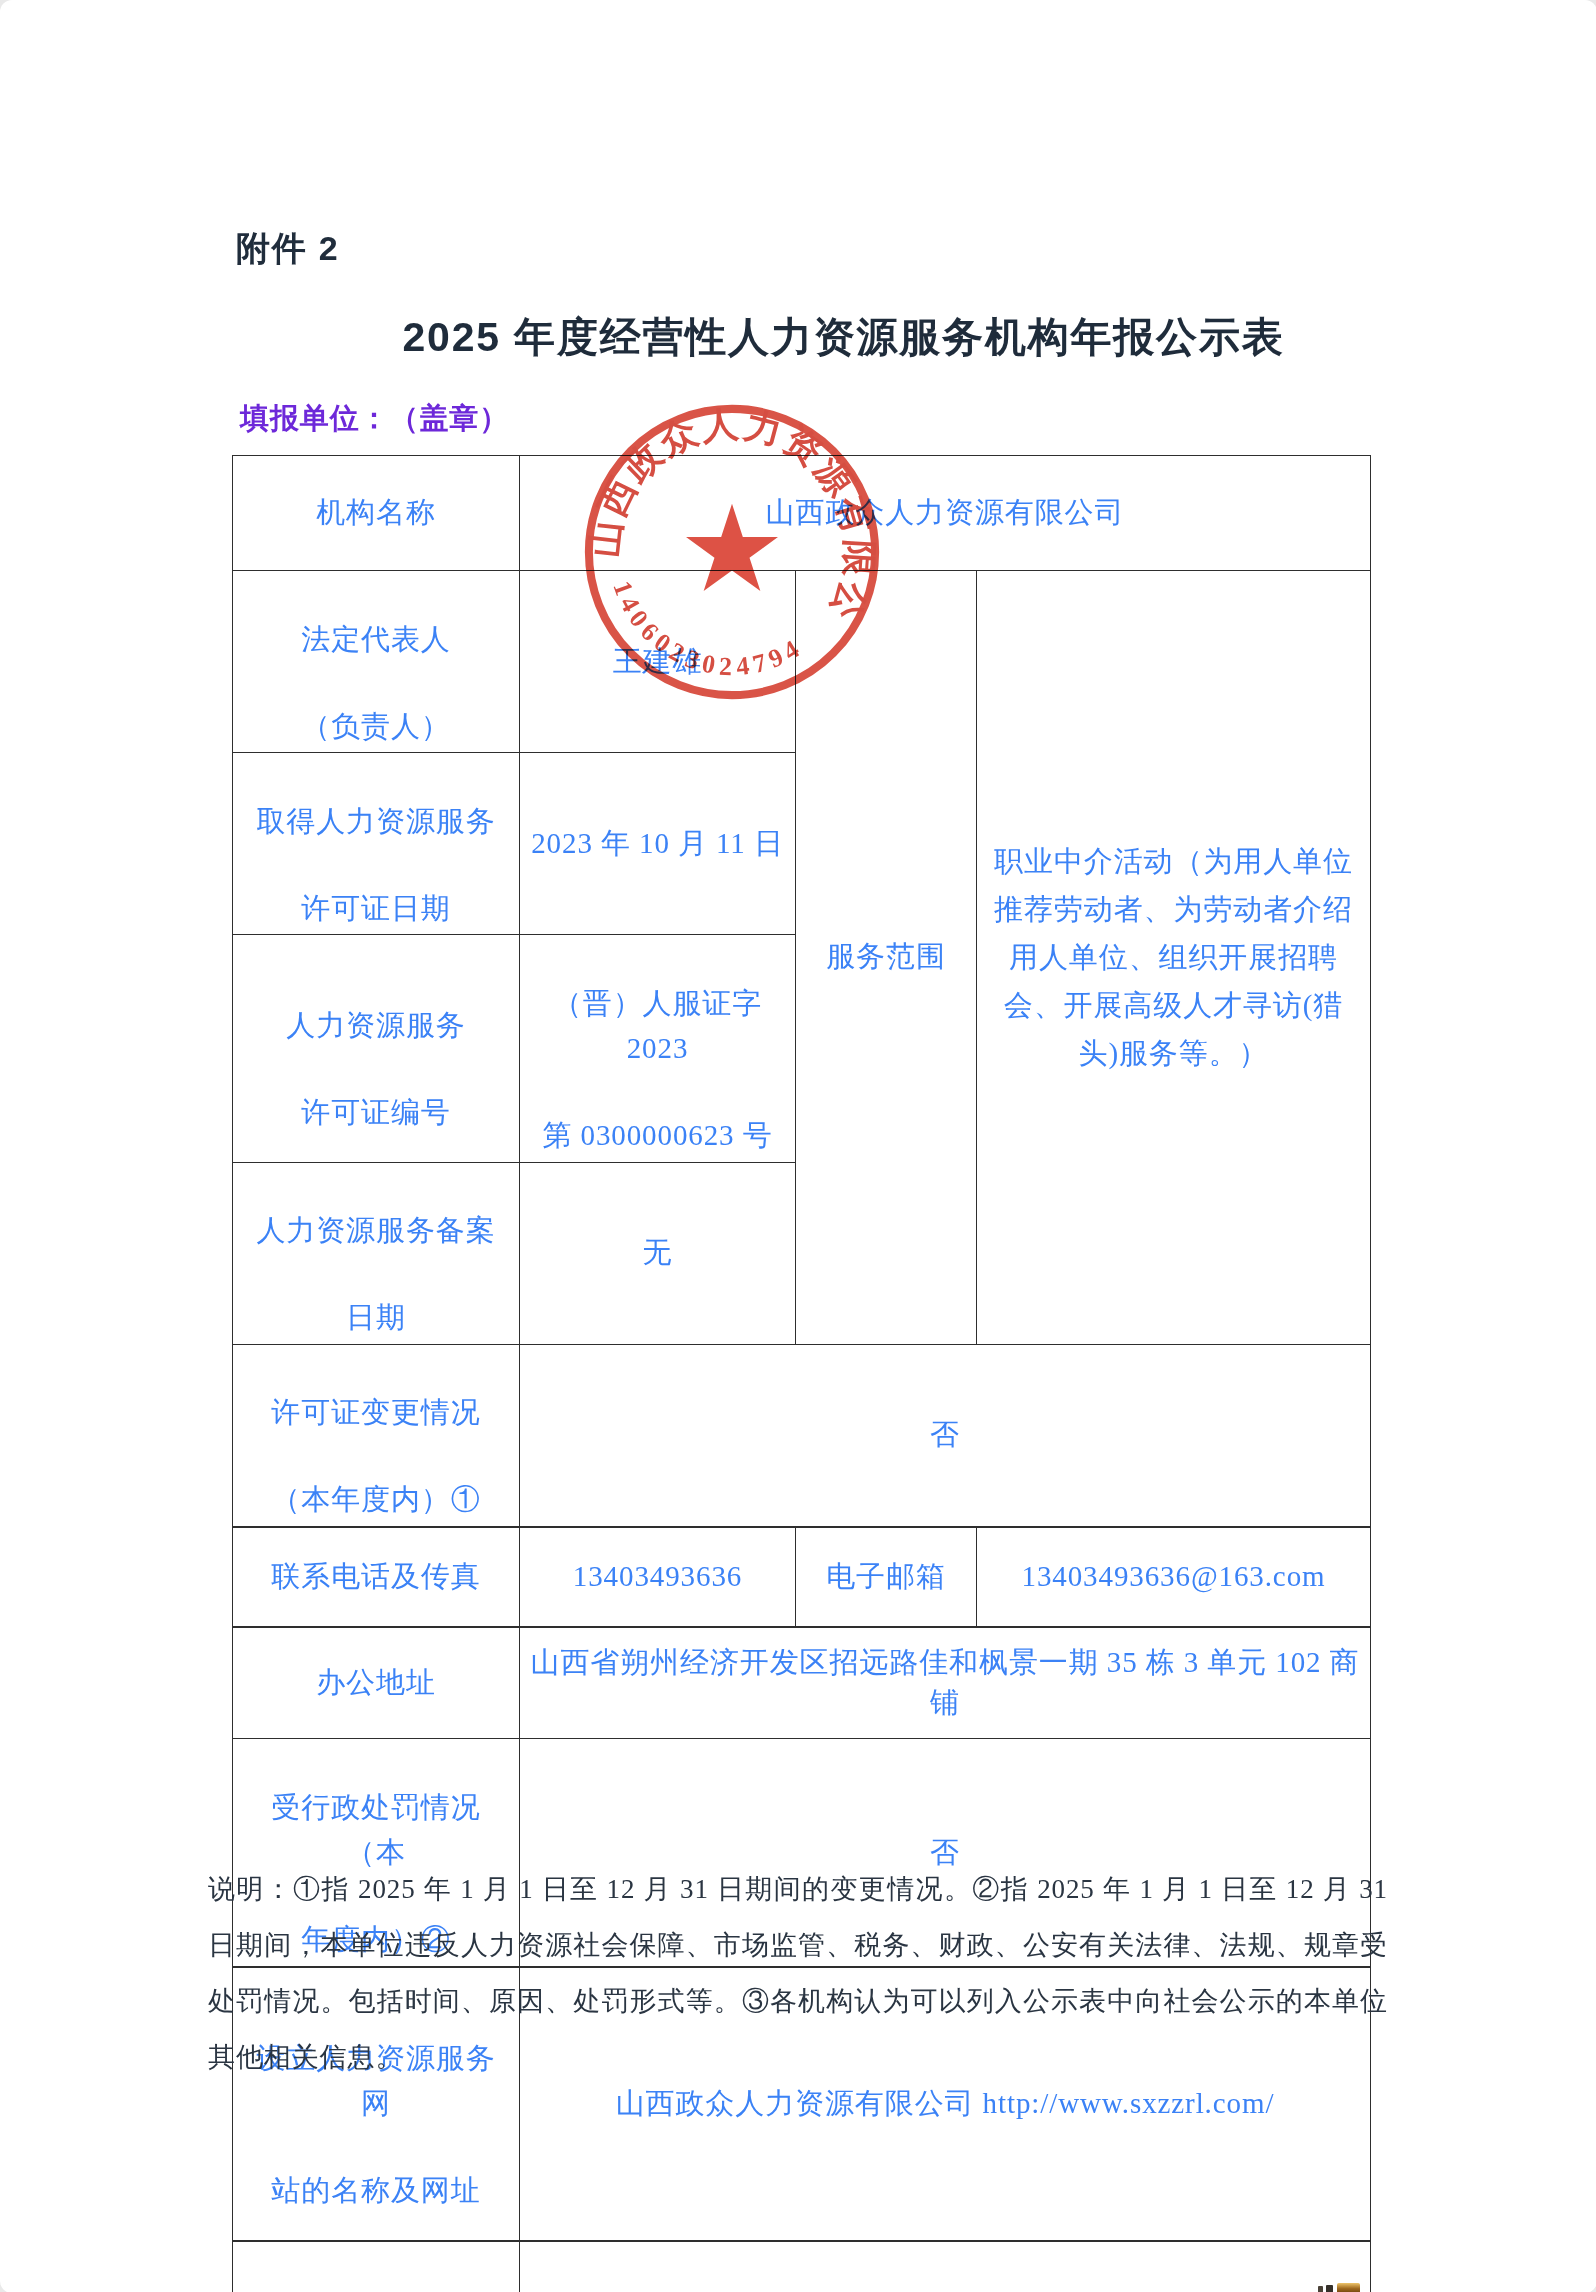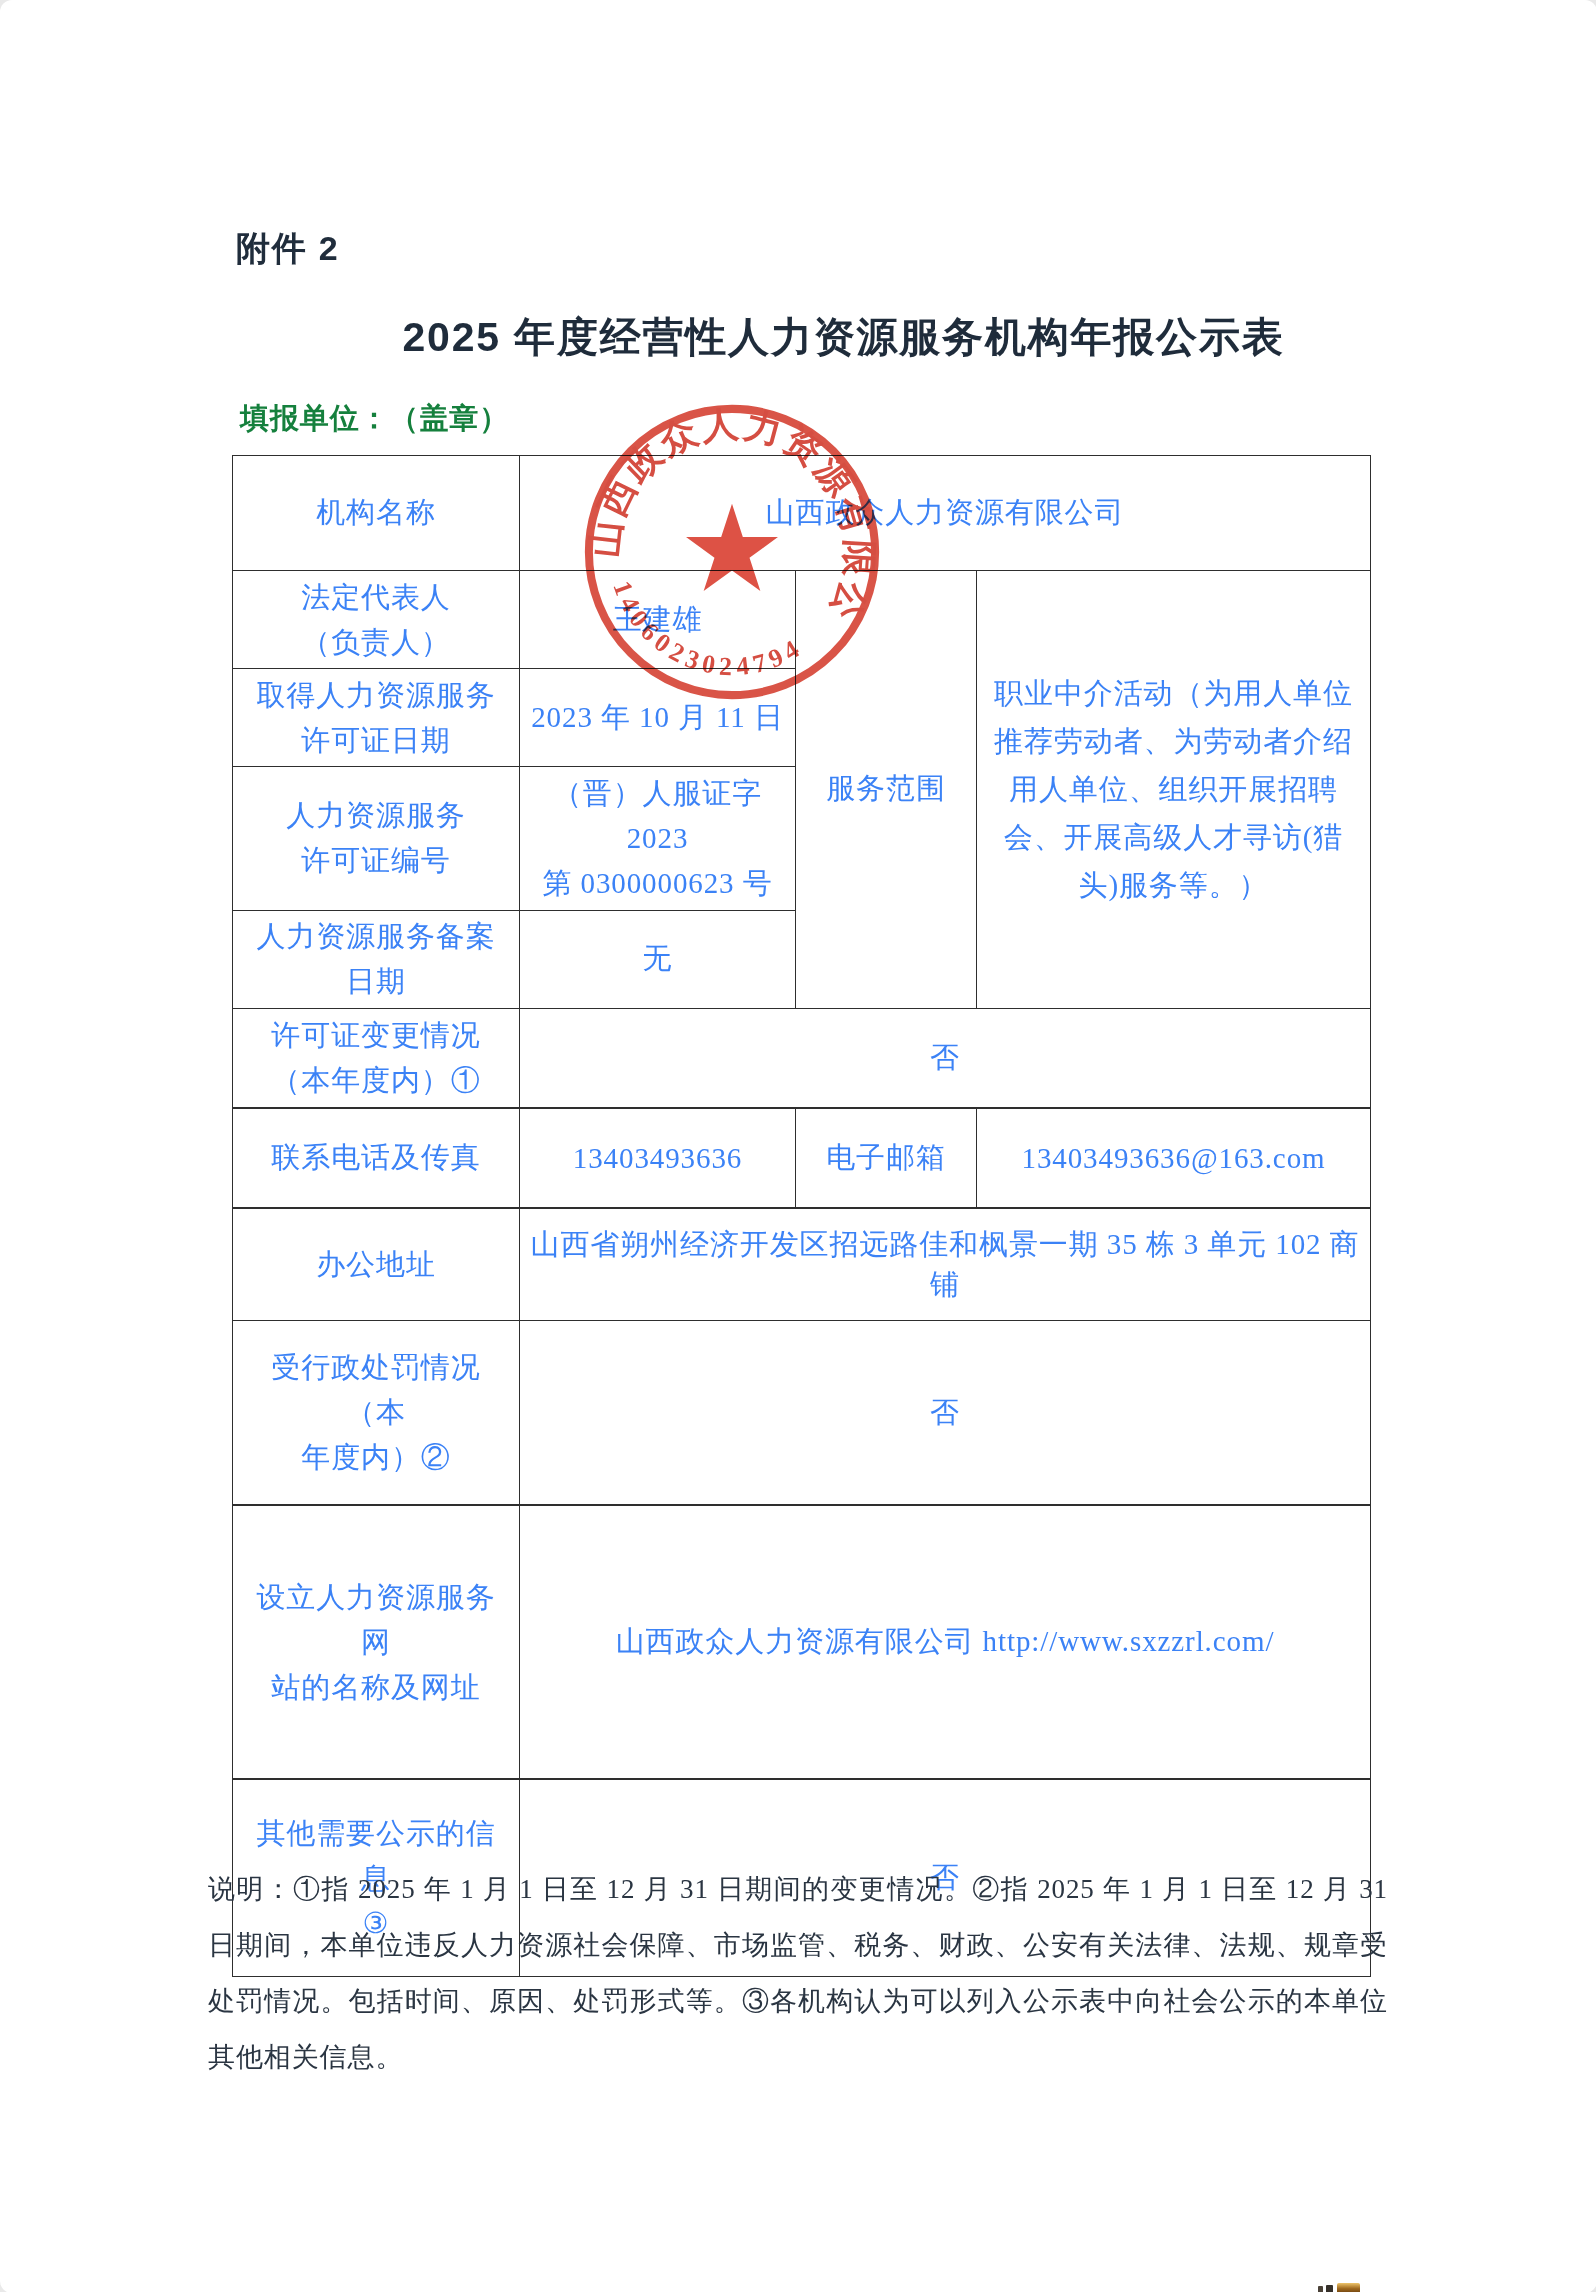--- a/index.html
+++ b/index.html
@@ -18,34 +18,34 @@
     font-size:34px;font-weight:700;color:#202d3c;letter-spacing:1.8px;
   }
   .doc-title{
     position:absolute;left:90px;top:310px;width:1507px;
     text-align:center;
     font-family:"Liberation Sans","DejaVu Sans",sans-serif;
     font-size:41px;font-weight:700;color:#1f2c3b;letter-spacing:1.8px;
   }
   .fill-unit{
     position:absolute;left:240px;top:399px;
-    font-size:29px;font-weight:600;color:#15803d;letter-spacing:0.9px;
+    font-size:29px;font-weight:600;color:#6d28d9;letter-spacing:0.9px;
   }
   table.report{
     position:absolute;left:232px;top:455px;
     width:1138px;border-collapse:collapse;table-layout:fixed;
   }
   table.report td{
     border:1.8px solid #2e2e2e;
     text-align:center;vertical-align:middle;
     font-size:29px;color:#3b82f6;
     padding:3.6px 9px;box-sizing:border-box;
     letter-spacing:0.9px;
   }
-  td .ln{display:block;line-height:45px;}
+  td .ln{display:block;line-height:45px;margin-top:42px;}
   td.lbl{font-size:29.6px;}
   td.scope{
     text-align:justify;line-height:48px;font-size:28px;
     padding:9px 14.3px 9px 16px;letter-spacing:0.4px;
   }
   tr.thick td{border-top-width:2.7px;}
   .stamp{
     position:absolute;left:571px;top:391px;
     mix-blend-mode:multiply;
     pointer-events:none;

